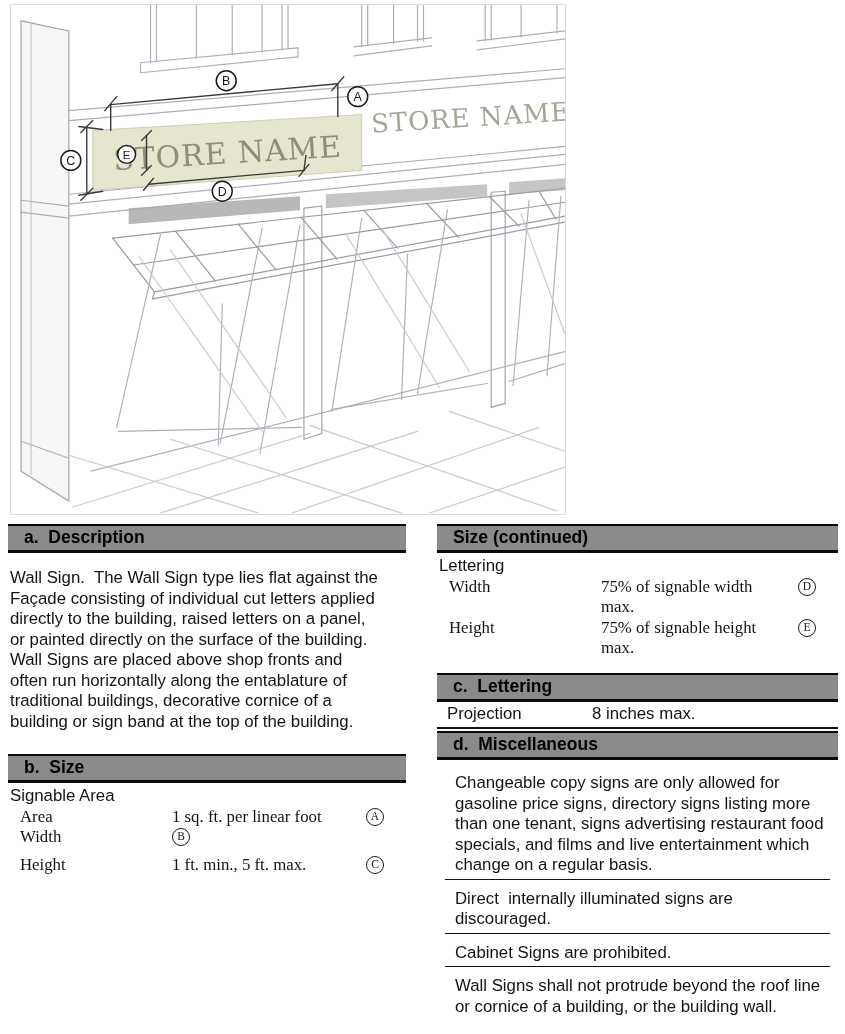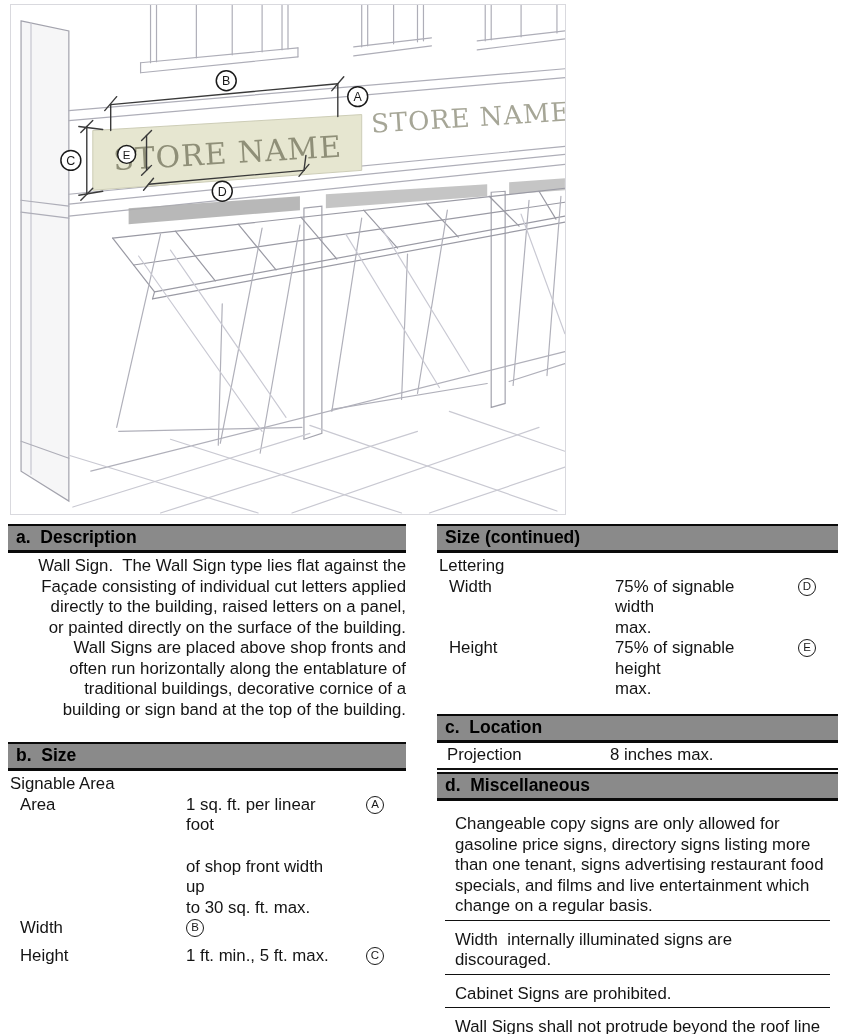--- a/index.html
+++ b/index.html
@@ -11,39 +11,39 @@
                 border:1px solid #d9d9de;box-sizing:border-box;background:#fff;}
   .illustration svg{display:block;}
   .sign-serif{font-family:"DejaVu Serif","Liberation Serif",serif;}
 
   
   .col{position:absolute;top:524px;font-size:16.8px;line-height:20.5px;}
   .col-left{left:8px;width:398px;}
   .col-right{left:437px;width:401px;}
 
   .bar{background:#8a8a8a;color:#000;font-weight:bold;font-size:17.5px;line-height:21px;
-       padding:1px 8px 2px;border-top:2px solid #0a0a0a;border-bottom:3px solid #0a0a0a;
+       padding:1px 16px 2px;border-top:2px solid #0a0a0a;border-bottom:3px solid #0a0a0a;
        white-space:pre;box-sizing:border-box;}
-  .body-text{margin:3px 0 0;padding-left:2px;white-space:pre-wrap;text-align:right;}
+  .body-text{margin:15px 0 0;padding-left:2px;white-space:pre-wrap;}
 
   .size-bar{margin-top:22px;}
   .group-label{margin-top:3px;padding-left:2px;white-space:pre-wrap;}
 
-  .spec{display:grid;grid-template-columns:158px 1fr 40px;column-gap:20px;align-items:start;}
+  .spec{display:grid;grid-template-columns:158px 1fr 40px;column-gap:6px;align-items:start;font-family:Liberation Serif, serif;}
   .spec .label{padding-left:12px;white-space:pre-wrap;}
   .spec .value{white-space:pre-wrap;}
   .spec.cont{margin-top:21px;}
   .spec.h-row{margin-top:7px;}
 
   .co{box-sizing:border-box;display:inline-block;width:18px;height:18px;margin-top:1px;
       border:1.5px solid #1a1a1a;border-radius:50%;font-size:11.5px;line-height:15px;
       text-align:center;color:#1a1a1a;justify-self:start;}
 
   .loc-bar{margin-top:14px;}
-  .loc-row{display:grid;grid-template-columns:145px 1fr;column-gap:18px;padding-left:10px;}
+  .loc-row{display:grid;grid-template-columns:145px 1fr;column-gap:0;padding-left:10px;}
   .loc-row .value{white-space:pre-wrap;}
   .loc-row .label{white-space:pre-wrap;}
   .loc-row.ruled{border-bottom:2px solid #111;padding-bottom:3px;padding-top:2px;}
   .loc-row.second{margin-top:18px;}
   .misc-bar{margin-top:2px;}
 
   .rules{margin-top:12px;}
   .rule{margin:8px;padding:1px 0 3px 10px;white-space:pre-wrap;border-bottom:1.5px solid #111;}
   .rule:last-child{border-bottom:none;}
 </style>
@@ -225,25 +225,20 @@
 building or sign band at the top of the building.</p>
 
     <header class="bar size-bar">b.  Size</header>
     <div class="group-label">Signable Area</div>
 
     <div class="spec">
       <span class="label">Area</span>
       <span class="value">1 sq. ft. per linear foot</span>
       <span class="co">A</span>
     </div>
-    <div class="spec cont">
-      <span class="label"></span>
-      <span class="value">of shop front width up
-to 30 sq. ft. max.</span>
-    </div>
     <div class="spec">
       <span class="label">Width</span>
       <span class="co">B</span>
     </div>
     <div class="spec h-row">
       <span class="label">Height</span>
       <span class="value">1 ft. min., 5 ft. max.</span>
       <span class="co">C</span>
     </div>
   </section>
@@ -258,34 +253,34 @@
 max.</span>
       <span class="co">D</span>
     </div>
     <div class="spec">
       <span class="label">Height</span>
       <span class="value">75% of signable height
 max.</span>
       <span class="co">E</span>
     </div>
 
-    <header class="bar loc-bar">c.  Location</header>
+    <header class="bar loc-bar">c.  Lettering</header>
     <div class="loc-row ruled">
       <span class="label">Projection</span>
       <span class="value">8 inches max.</span>
     </div>
 
     <header class="bar misc-bar">d.  Miscellaneous</header>
     <div class="rules">
       <p class="rule">Changeable copy signs are only allowed for
 gasoline price signs, directory signs listing more
 than one tenant, signs advertising restaurant food
 specials, and films and live entertainment which
 change on a regular basis.</p>
-      <p class="rule">Width  internally illuminated signs are
+      <p class="rule">Direct  internally illuminated signs are
 discouraged.</p>
       <p class="rule">Cabinet Signs are prohibited.</p>
       <p class="rule">Wall Signs shall not protrude beyond the roof line
 or cornice of a building, or the building wall.</p>
     </div>
   </section>
 
 </div>
 
 </body></html>

